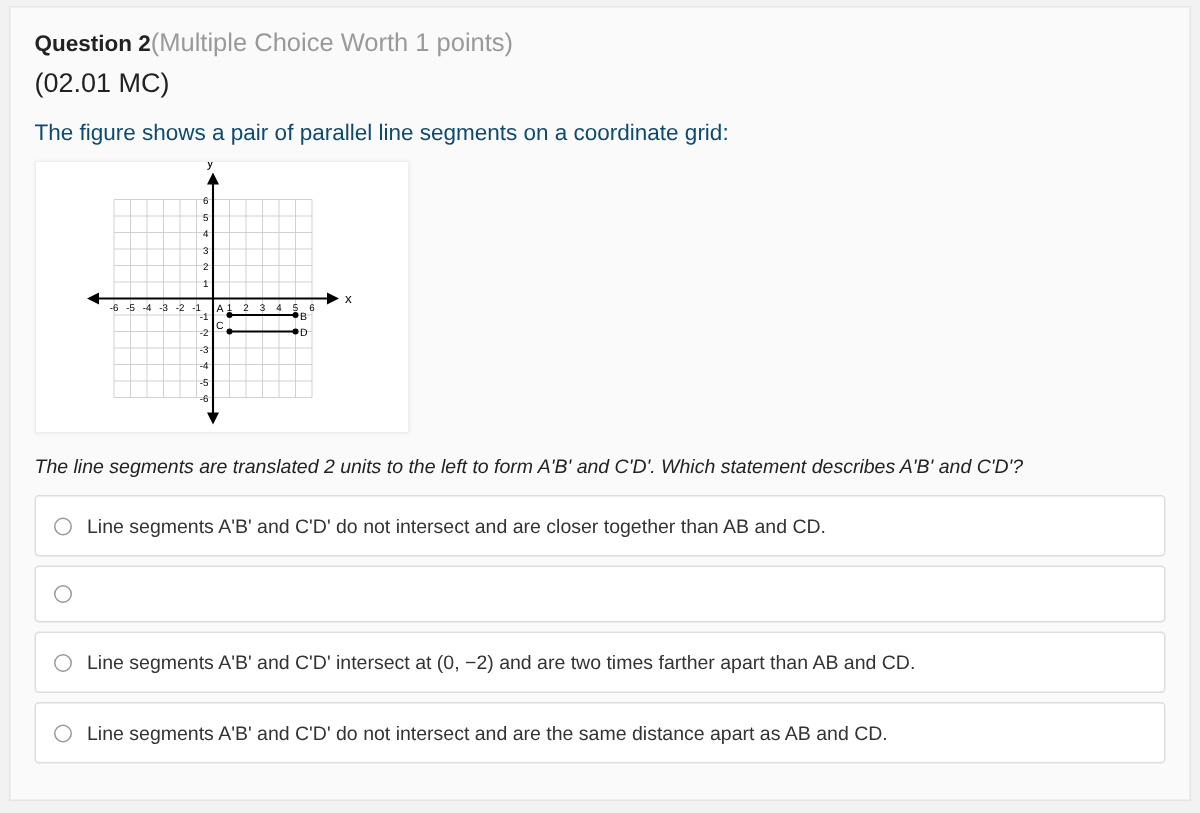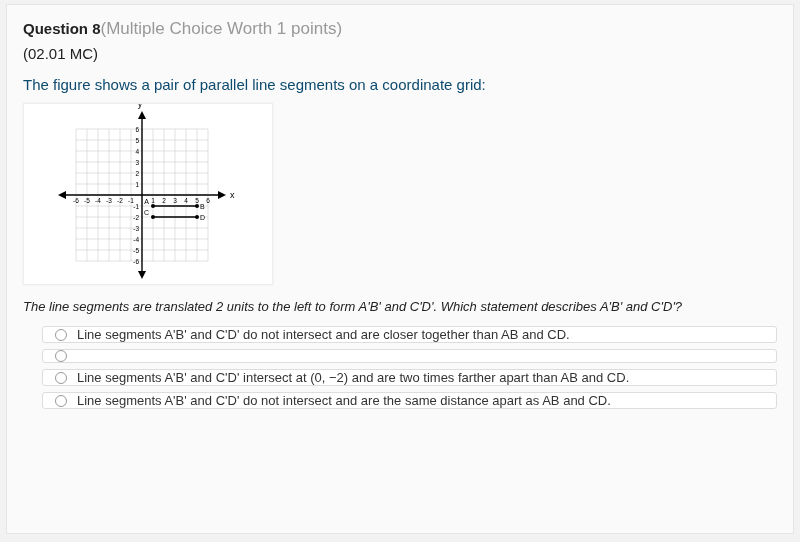--- a/index.html
+++ b/index.html
@@ -28,21 +28,21 @@
     font-size: 15px;
     display: inline;
     color: #222;
   }
   .q-meta {
     color: #999;
     font-size: 17px;
     font-weight: normal;
   }
   .q-code {
-    font-size: 15px;
+    font-size: 18px;
     color: #222;
     margin-bottom: 14px;
   }
   .q-text {
     font-size: 15px;
     color: #0c4a6e;
     margin-bottom: 10px;
   }
   .figure-box {
     width: 250px;
@@ -57,26 +57,25 @@
     font-size: 13px;
     color: #222;
     margin-bottom: 12px;
     font-style: italic;
   }
   .options { }
   .option-row {
     background: #fff;
     border: 1px solid #ddd;
     border-radius: 3px;
-    padding: 0 12px;
+    padding: 12px 12px;
     margin-bottom: 6px;
     display: flex;
     align-items: center;
     cursor: pointer;
-    margin-left: 19px;
   }
   .radio {
     width: 12px;
     height: 12px;
     border: 1px solid #999;
     border-radius: 50%;
     margin-right: 10px;
     flex-shrink: 0;
     background: #fff;
   }
@@ -85,21 +84,21 @@
     color: #333;
   }
   
 </style>
 </head>
 <body>
 
 <div class="card">
 
   <div class="q-header">
-    <span class="q-title">Question 8</span><span class="q-meta">(Multiple Choice Worth 1 points)</span>
+    <span class="q-title">Question 2</span><span class="q-meta">(Multiple Choice Worth 1 points)</span>
   </div>
 
   <div class="q-code">(02.01 MC)</div>
 
   <div class="q-text">The figure shows a pair of parallel line segments on a coordinate grid:</div>
 
   <div class="figure-box">
     <svg id="grid-svg" width="250" height="182" viewBox="0 0 250 182">
         <line x1="52" y1="157" x2="52" y2="25" stroke="#ccc" stroke-width="0.6"></line>
         <line x1="63" y1="157" x2="63" y2="25" stroke="#ccc" stroke-width="0.6"></line>

